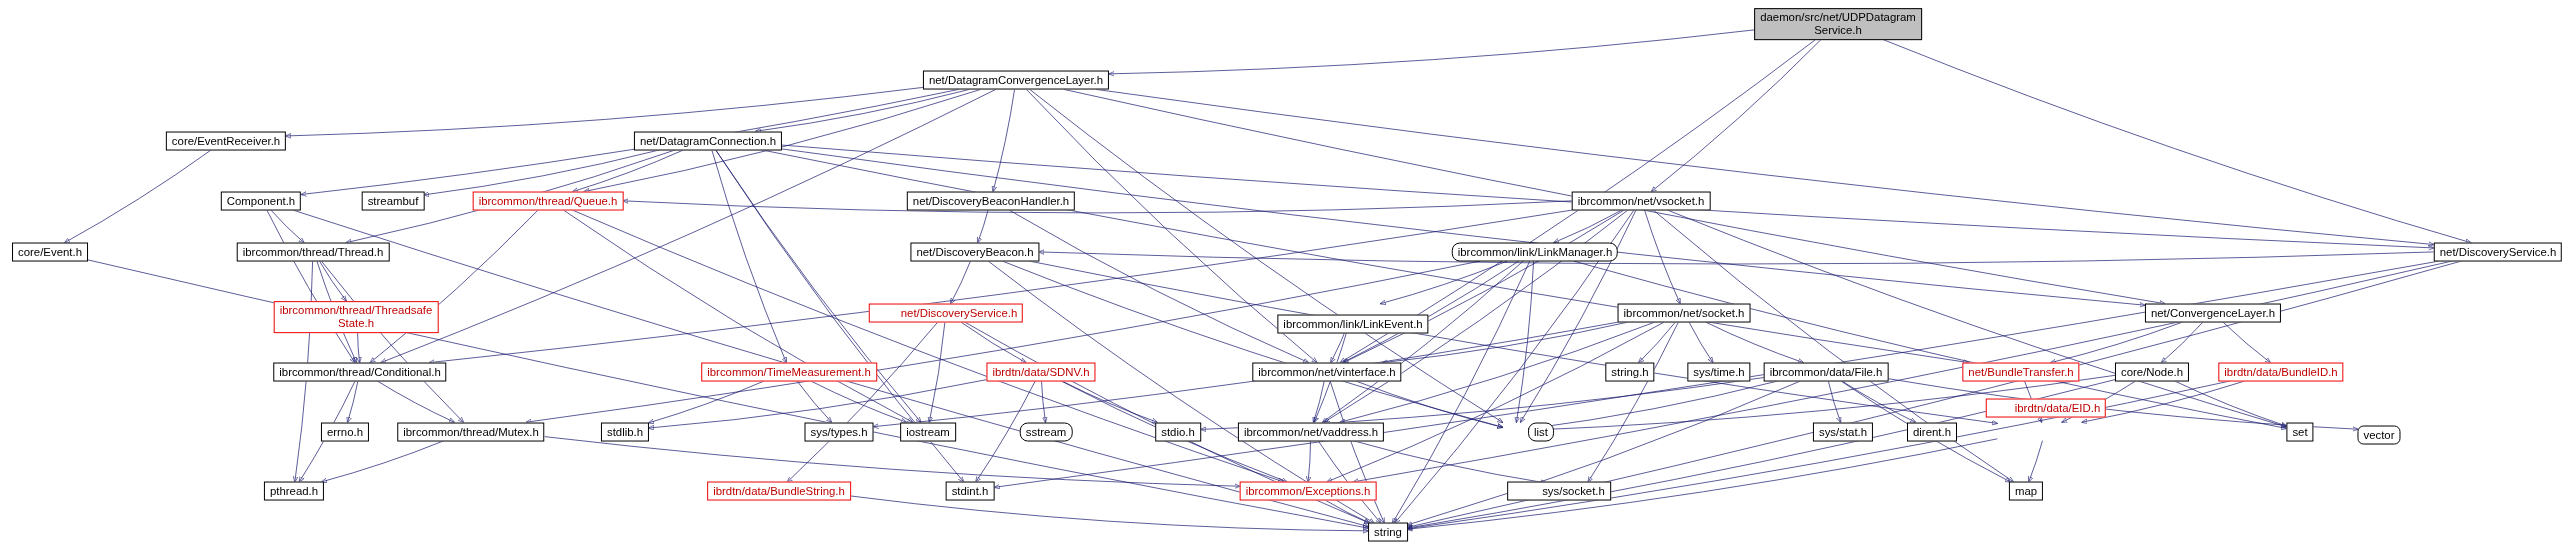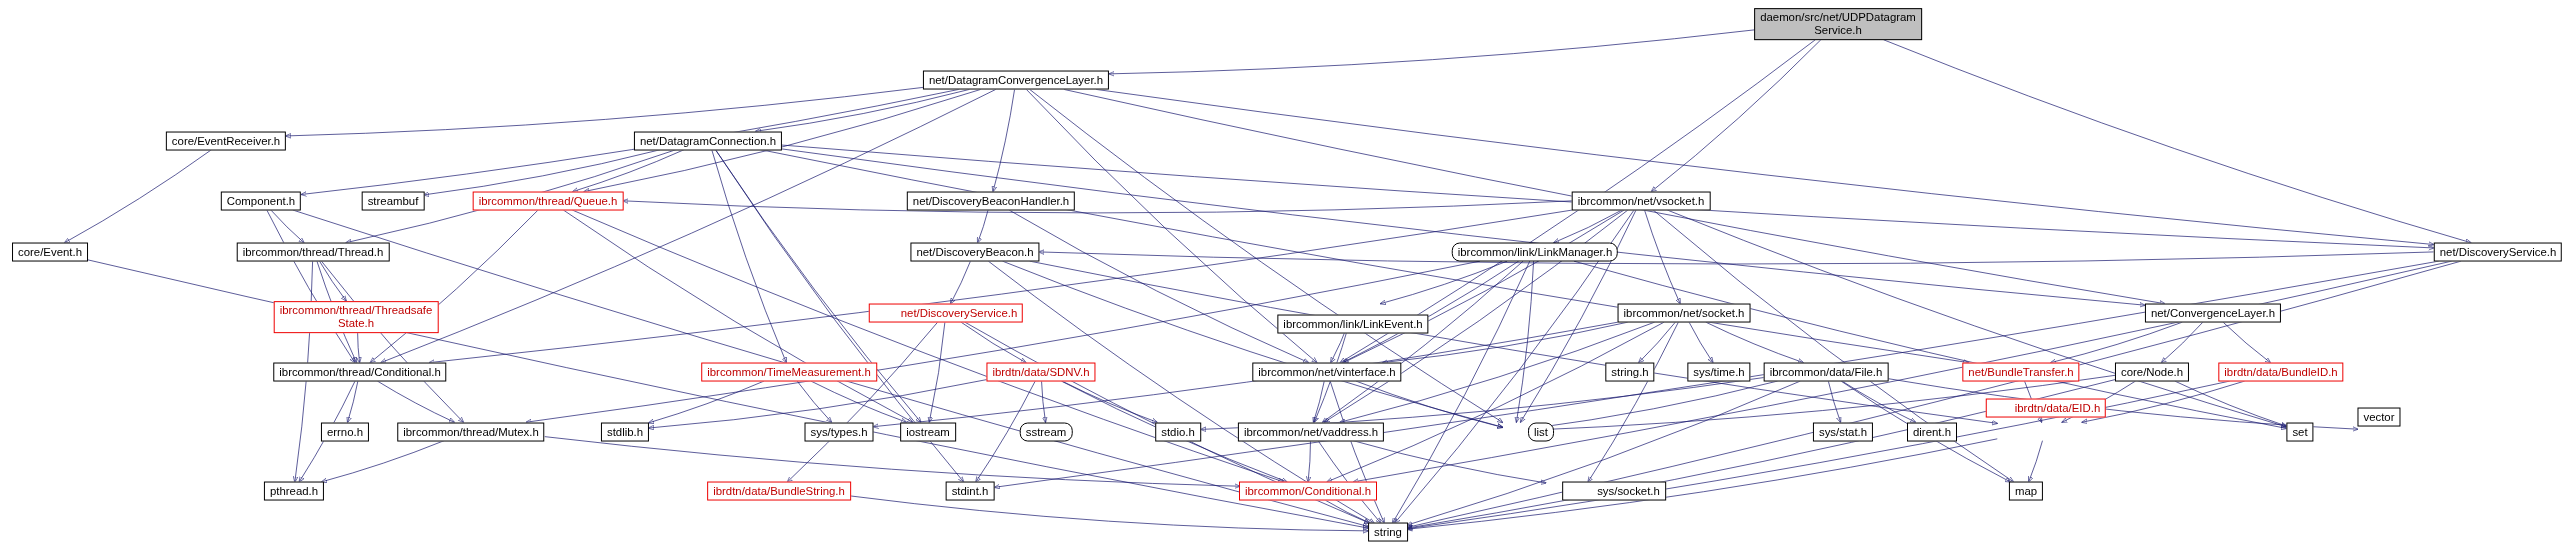--- a/index.html
+++ b/index.html
@@ -197,22 +197,22 @@
     <div class="node normal" style="left: 839px; top: 432px;">sys/types.h</div>
     <div class="node normal" style="left: 928px; top: 432px;">iostream</div>
     <div class="node normal" style="left: 1046px; top: 432px; border-radius: 8px;">sstream</div>
     <div class="node normal" style="left: 1178px; top: 432px;">stdio.h</div>
     <div class="node normal" style="left: 1311px; top: 432px;">ibrcommon/net/vaddress.h</div>
     <div class="node normal" style="left: 1541px; top: 432px; border-radius: 8px;">list</div>
     <div class="node normal" style="left: 1843px; top: 432px;">sys/stat.h</div>
     <div class="node normal" style="left: 1932px; top: 432px;">dirent.h</div>
     <div class="node truncated" style="left: 2046px; top: 408px; padding-left: 28px;">ibrdtn/data/EID.h</div>
     <div class="node normal" style="left: 2300px; top: 432px;">set</div>
-    <div class="node normal" style="left: 2379px; top: 417px;">vector</div>
+    <div class="node normal" style="left: 2379px; top: 435px; border-radius: 6px;">vector</div>
     <div class="node normal" style="left: 294px; top: 491px; text-align: right;">pthread.h</div>
     <div class="node truncated" style="left: 779px; top: 491px;">ibrdtn/data/BundleString.h</div>
     <div class="node normal" style="left: 970px; top: 491px;">stdint.h</div>
-    <div class="node truncated" style="left: 1308px; top: 491px;">ibrcommon/Conditional.h</div>
-    <div class="node normal" style="left: 1614px; top: 491px; padding-left: 34px;">sys/socket.h</div>
+    <div class="node truncated" style="left: 1308px; top: 491px;">ibrcommon/Exceptions.h</div>
+    <div class="node normal" style="left: 1559px; top: 491px; padding-left: 34px;">sys/socket.h</div>
     <div class="node normal" style="left: 2026px; top: 491px;">map</div>
     <div class="node normal" style="left: 1388px; top: 532px;">string</div>
   </div>
 
 
 </body></html>

